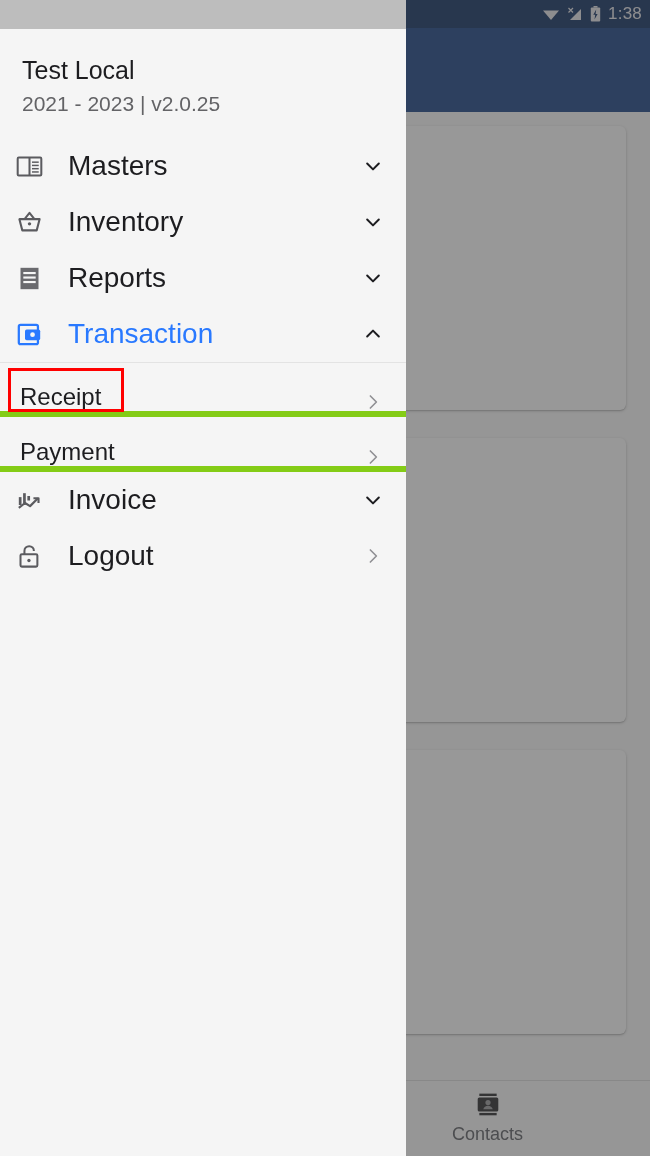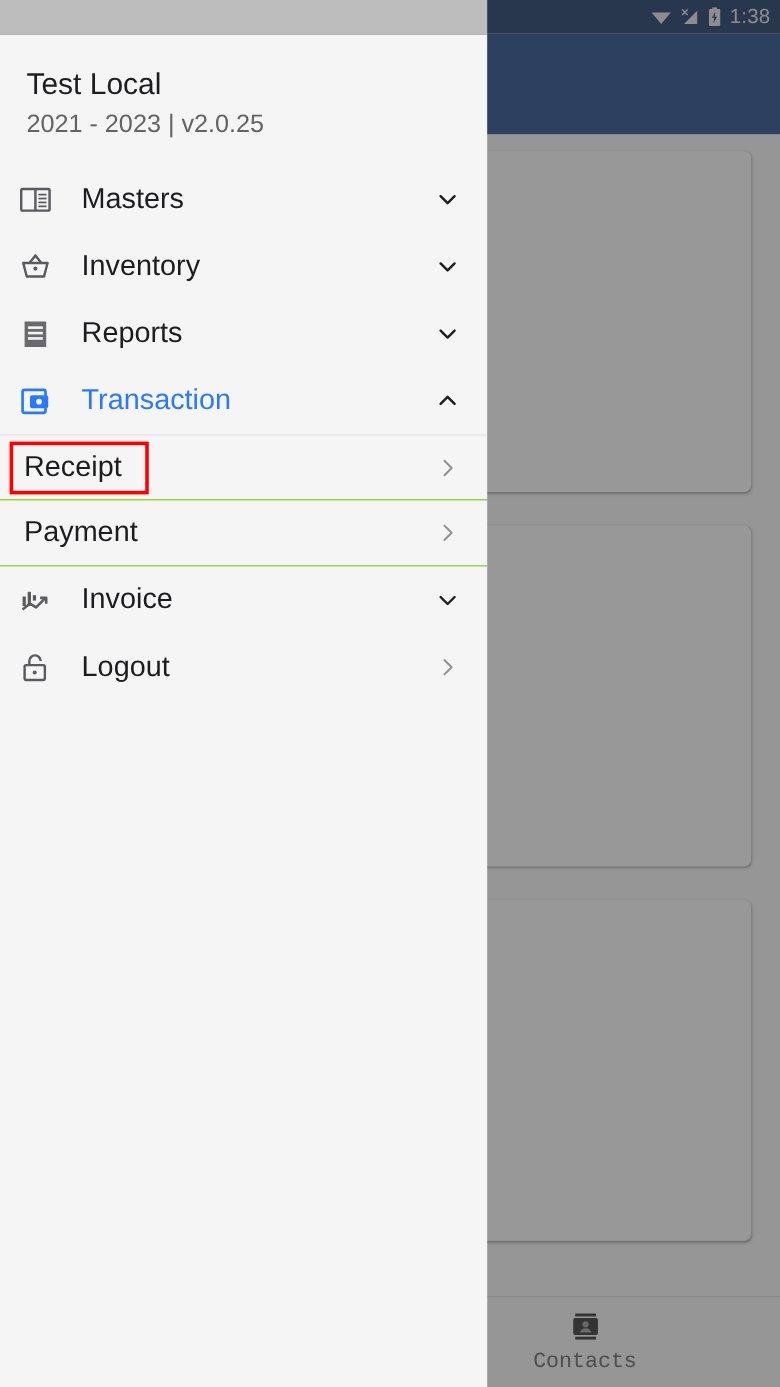--- a/index.html
+++ b/index.html
@@ -131,21 +131,20 @@
     display: flex;
     align-items: center;
   }
   .nav-item {
     flex: 1;
     display: flex;
     flex-direction: column;
     align-items: center;
     gap: 6px;
     cursor: pointer;
-    font-family: Liberation Mono, monospace;
   }
   .nav-label { font-size: 18px; }
   .nav-item.active .nav-label { color: #1a73e8; }
   .nav-item.inactive .nav-label { color: #5f6166; }
 
   
   #scrim {
     position: absolute;
     inset: 0;
     background: rgba(60,60,60,0.53);
@@ -196,34 +195,34 @@
   .mi-icon {
     width: 38px;
     flex: none;
     display: flex;
     align-items: center;
     justify-content: center;
   }
   .mi-label {
     flex: 1;
     margin-left: 20px;
-    font-size: 24px;
+    font-size: 28px;
     color: #1d1d20;
   }
   .menu-item.active .mi-label { color: #2979ff; }
   .mi-tail { width: 22px; flex: none; display:flex; align-items:center; justify-content:center; }
 
   .sub-item {
     position: relative;
     display: flex;
-    align-items: center;
+    align-items: flex-end;
     height: 55px;
     padding: 0 22px 0 10px;
     border-top: 1px solid #e3e3e3;
-    border-bottom: 1px solid #84cc16;
+    border-bottom: 6px solid #84cc16;
     cursor: pointer;
   }
   .sub-item + .sub-item { border-top: none; }
   .si-label {
     flex: 1;
     font-size: 24px;
     color: #1d1d20;
     margin-left: 10px;
   }
 

